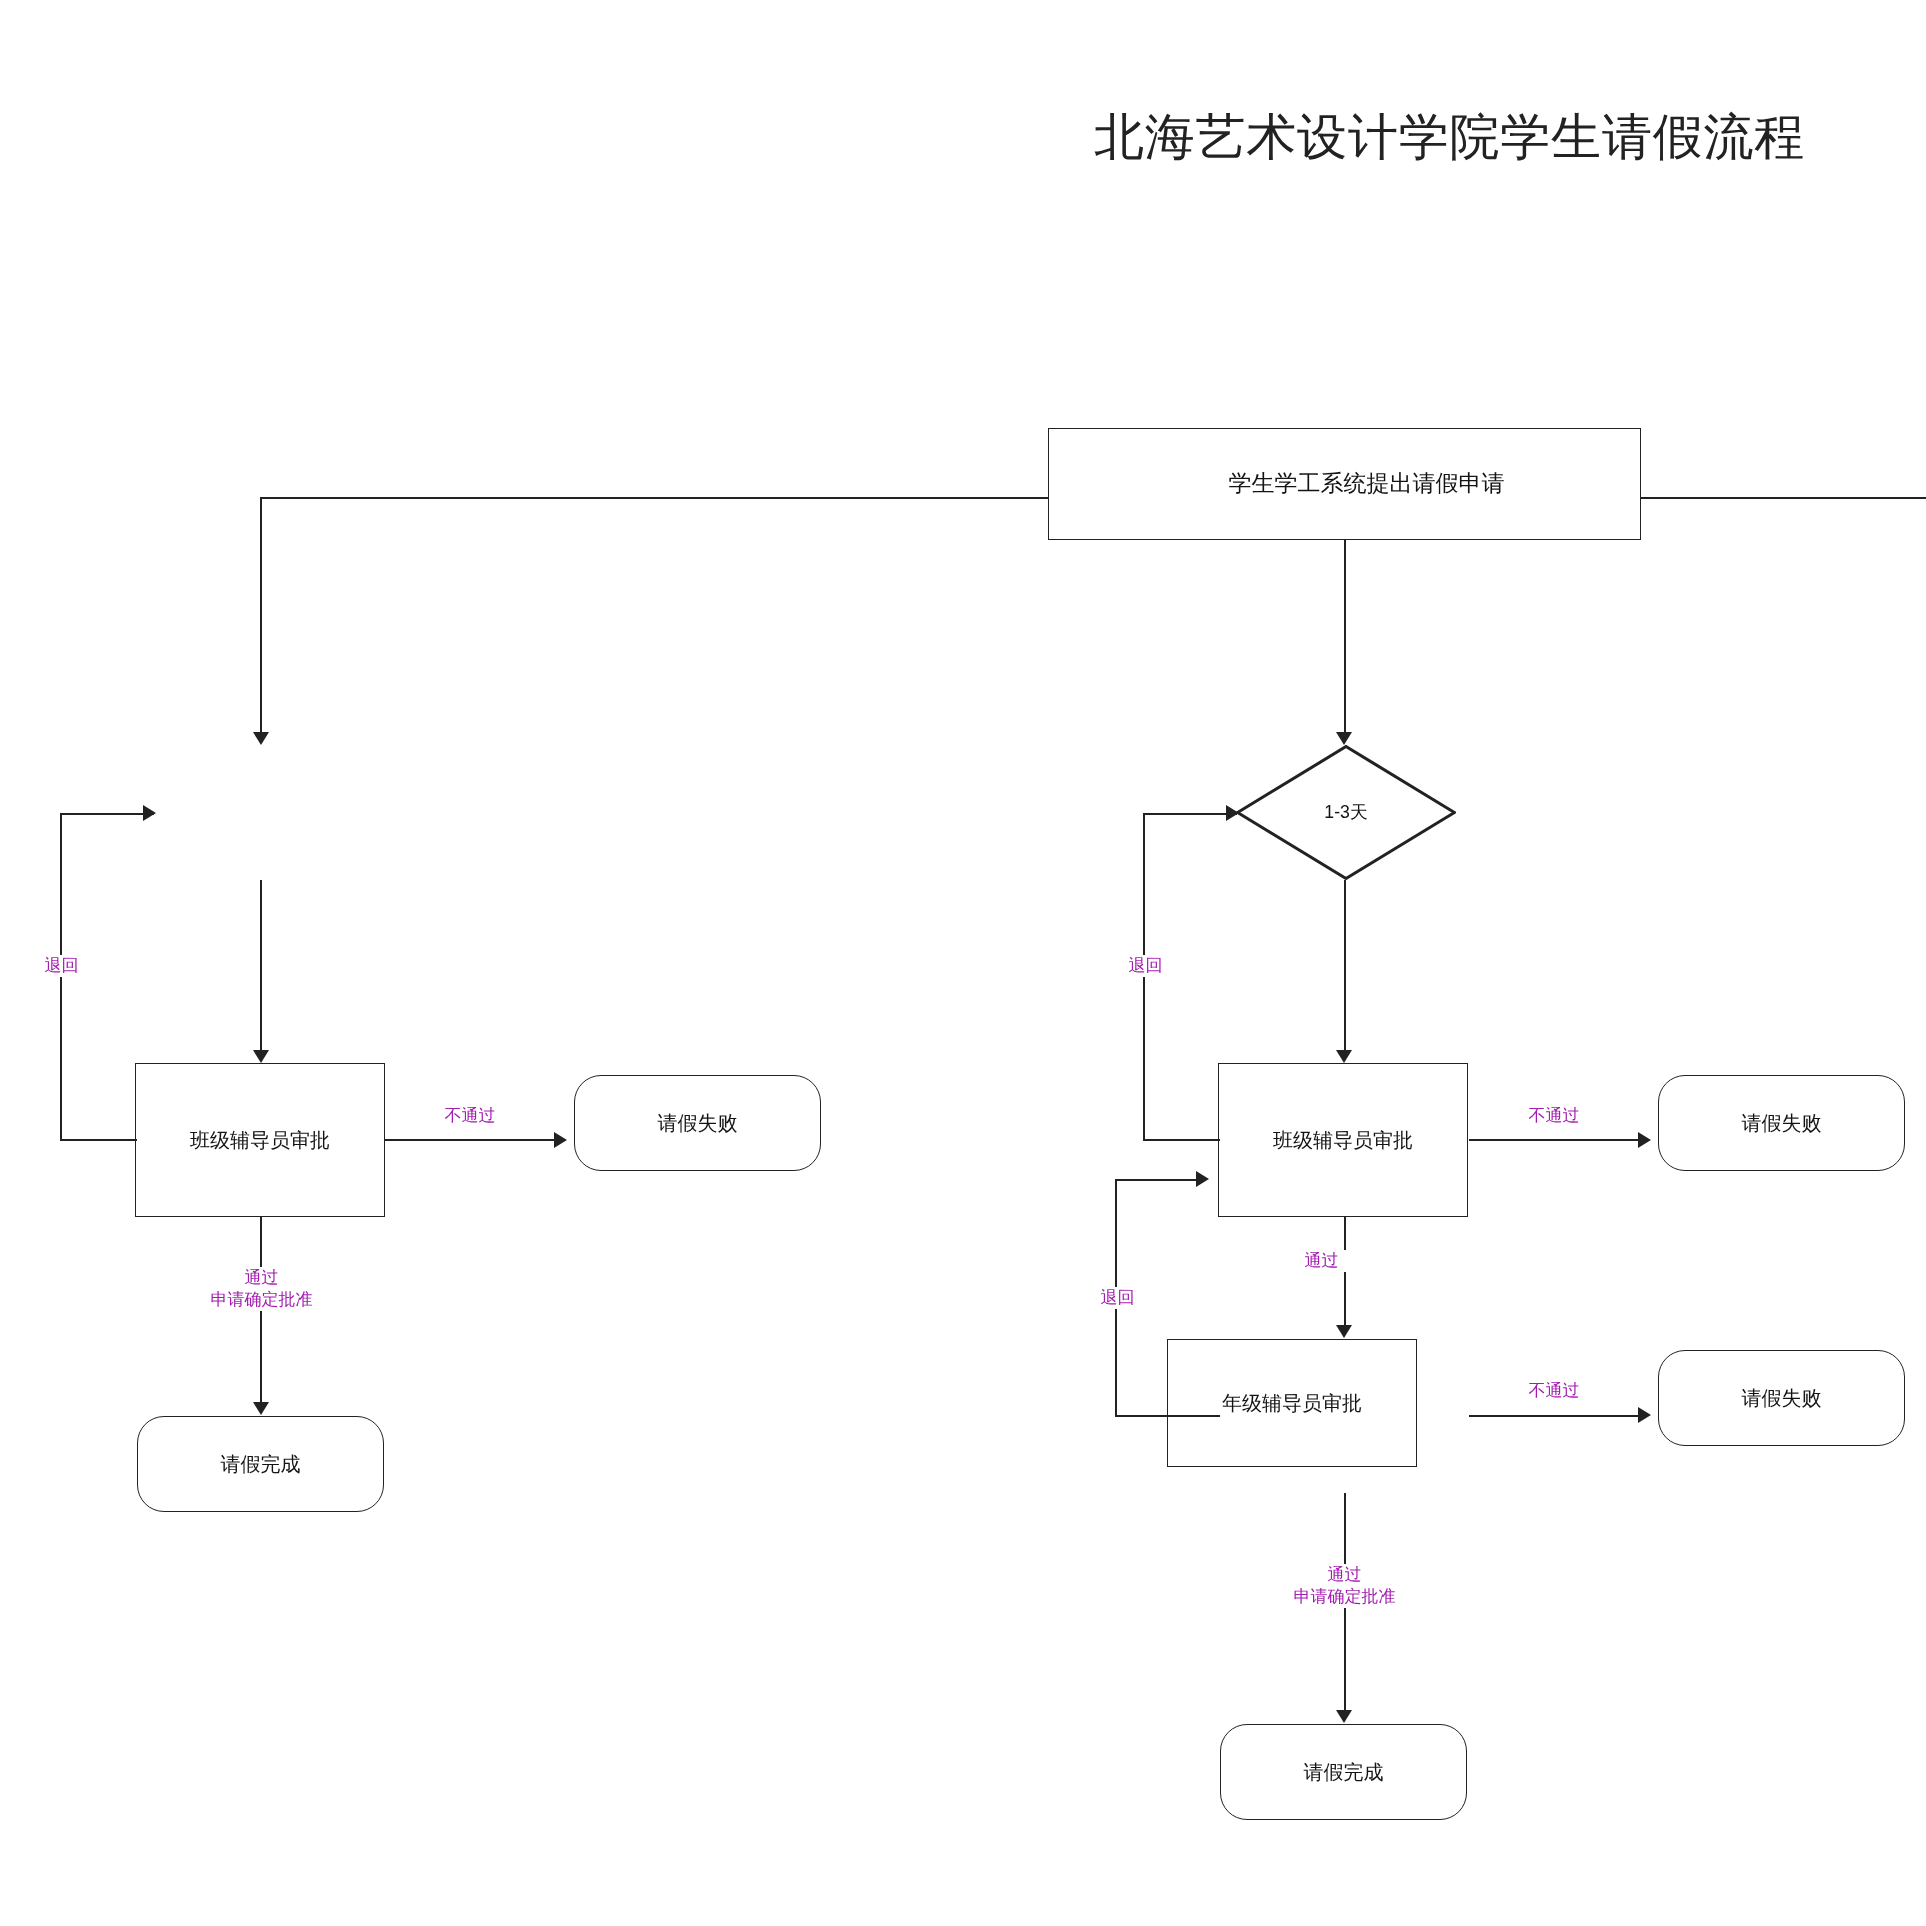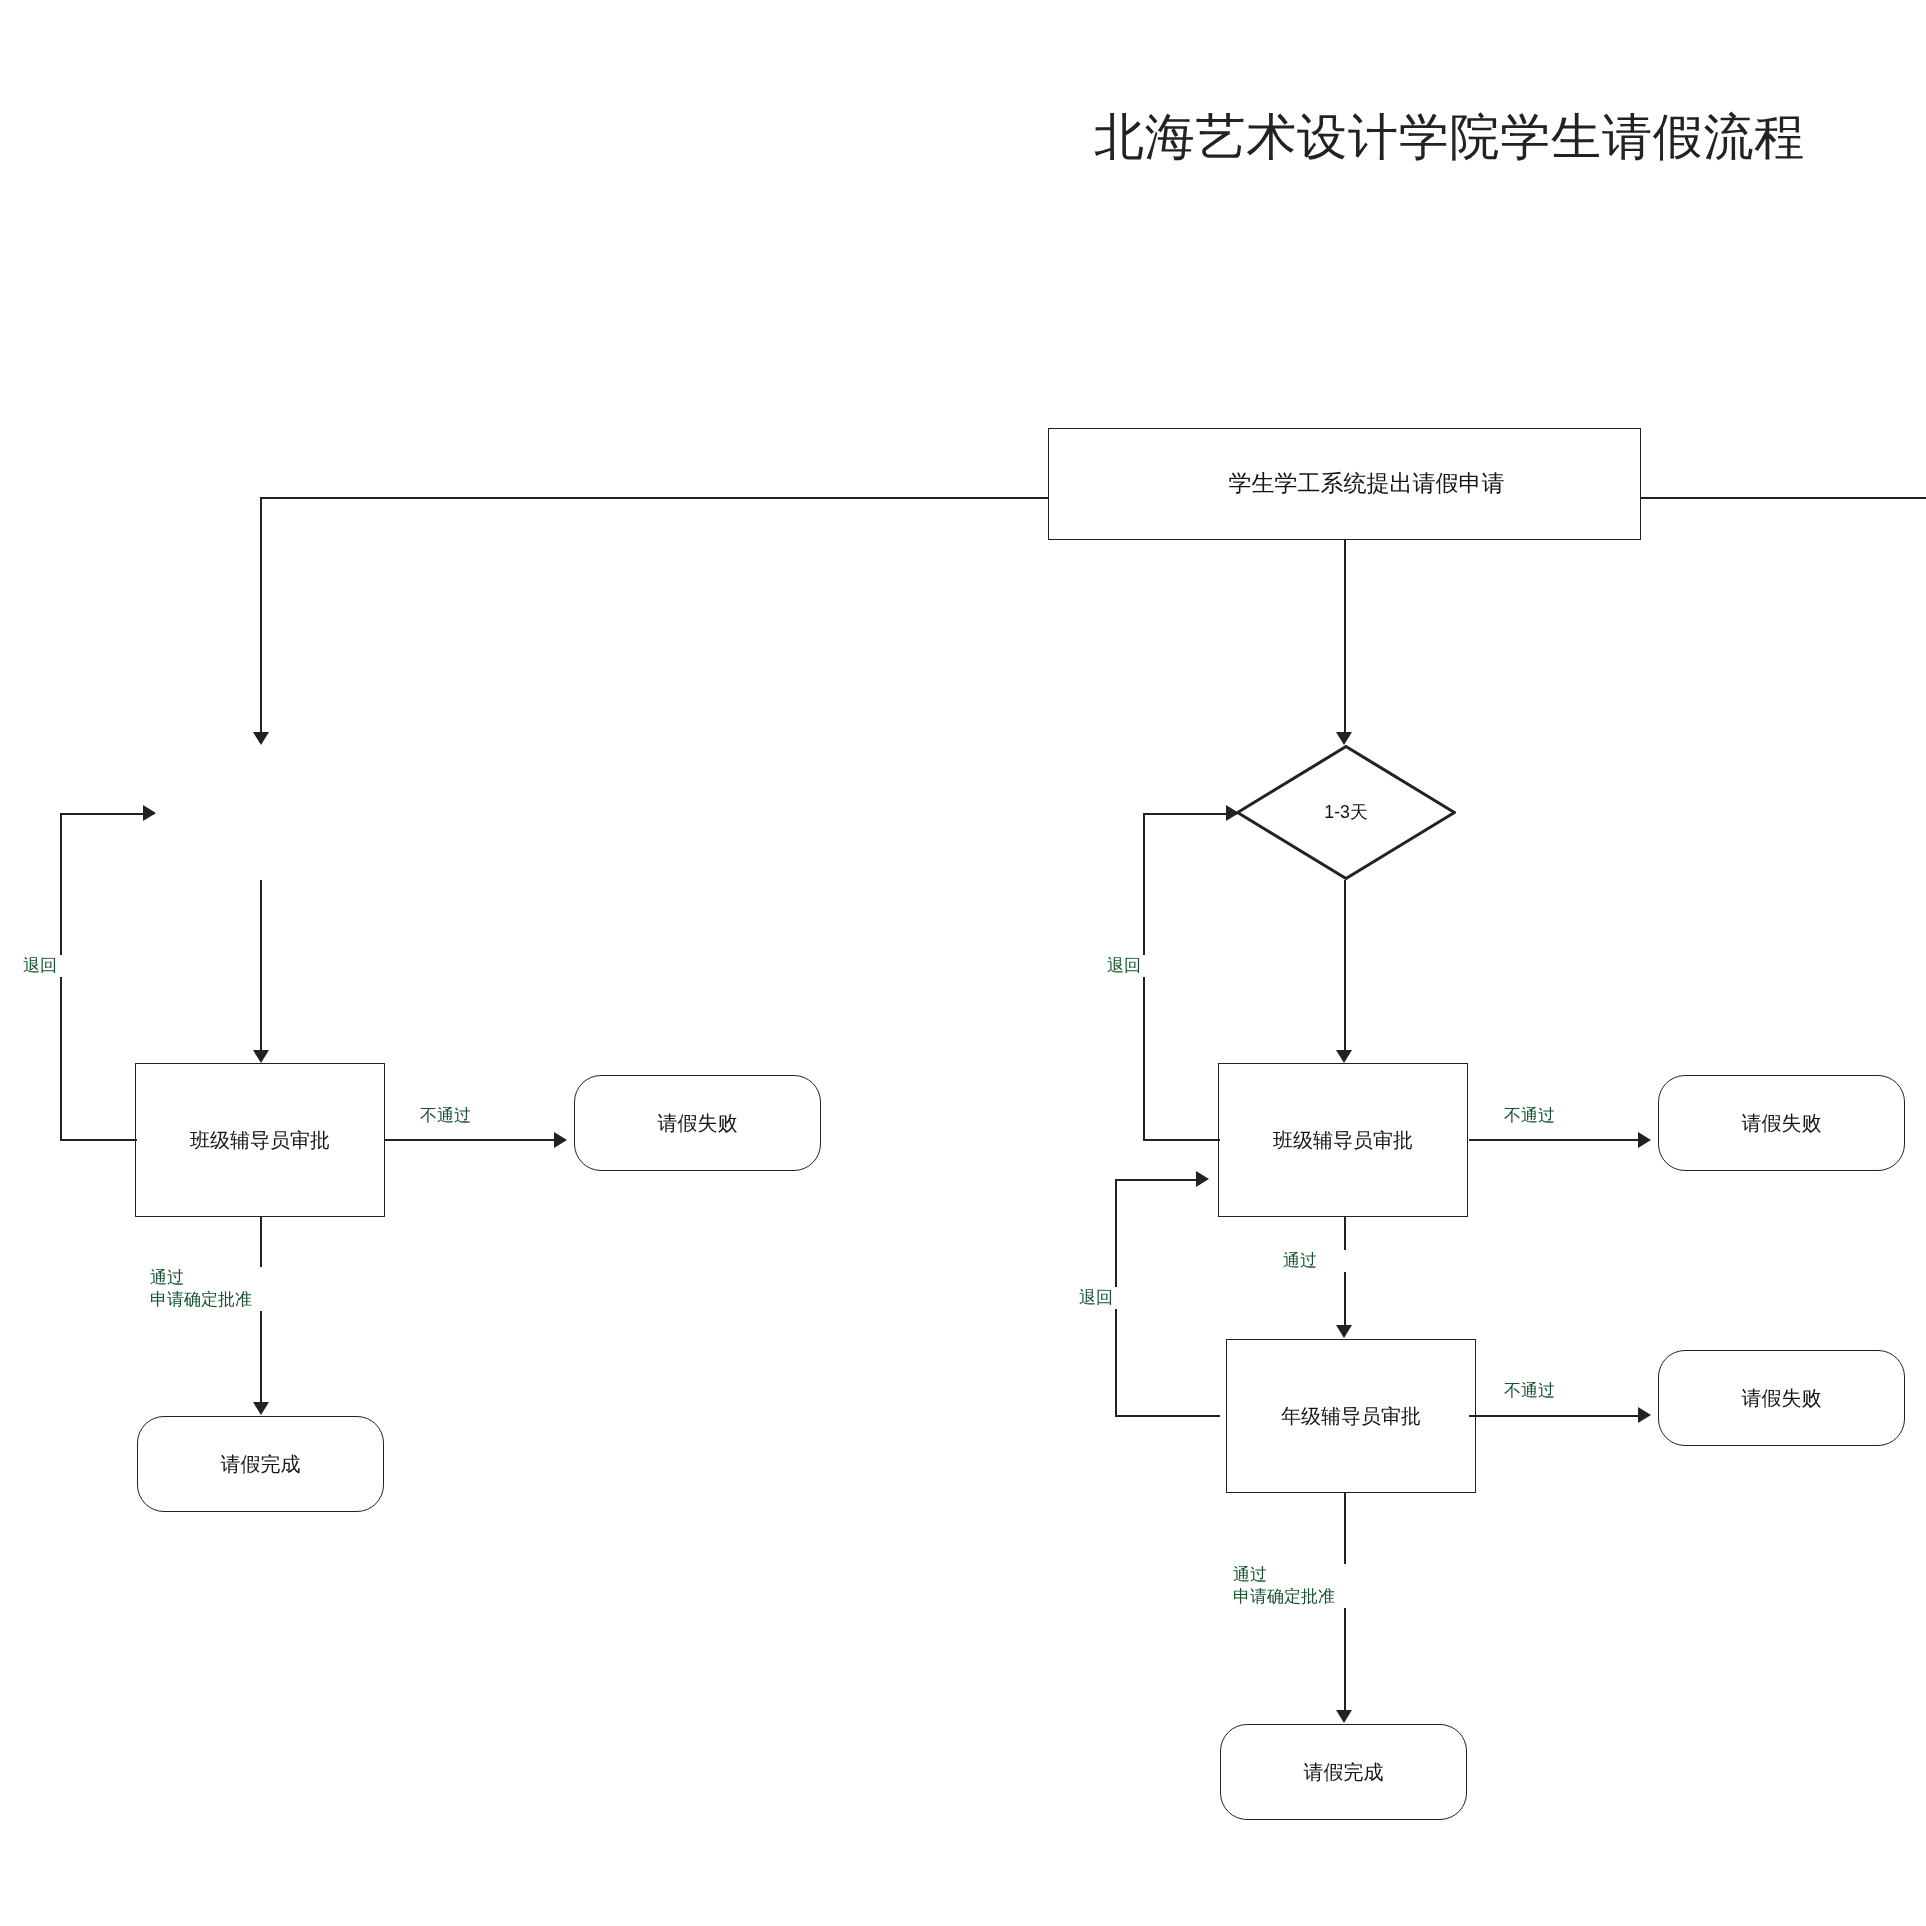--- a/index.html
+++ b/index.html
@@ -95,25 +95,25 @@
     border-top: 13px solid #222222;
   }
   .arrow-right {
     border-top: 8.5px solid transparent;
     border-bottom: 8.5px solid transparent;
     border-left: 13px solid #222222;
   }
   .elabel {
     position: absolute;
     font-size: 17px;
-    color: #14532d;
+    color: #a21caf;
     white-space: nowrap;
     background: #ffffff;
     line-height: 1.3;
-    text-align: left;
+    text-align: center;
   }
 </style>
 </head>
 <body>
 
 <div id="canvas">
 
   <div id="title">北海艺术设计学院学生请假流程</div>
 
   <div class="node start" style="left:1048px; top:428px; width:593px; height:112px;">
@@ -187,21 +187,21 @@
   <div class="edge h" style="left:1143px; top:1139px; width:77px;"></div>
   <div class="edge v" style="left:1143px; top:813px; height:327px;"></div>
   <div class="edge h" style="left:1143px; top:813px; width:94px;"></div>
   <div class="arrow arrow-right" style="left:1226px; top:805px;"></div>
   <div class="elabel" style="left:1107px; top:955px; width:77px;">退回</div>
 
   <div class="edge v" style="left:1344px; top:1217px; height:112px;"></div>
   <div class="arrow arrow-down" style="left:1336px; top:1325px;"></div>
   <div class="elabel" style="left:1283px; top:1250px; width:77px;">通过</div>
 
-  <div class="node rect" style="left:1226px; top:1339px; width:250px; height:154px;">
+  <div class="node rect" style="left:1167px; top:1339px; width:250px; height:128px;">
     <span>年级辅导员审批</span>
   </div>
 
   <div class="edge h" style="left:1469px; top:1415px; width:169px;"></div>
   <div class="arrow arrow-right" style="left:1638px; top:1407px;"></div>
   <div class="elabel" style="left:1504px; top:1380px; width:100px;">不通过</div>
 
   <div class="node term" style="left:1658px; top:1350px; width:247px; height:96px;">
     <span>请假失败</span>
   </div>

